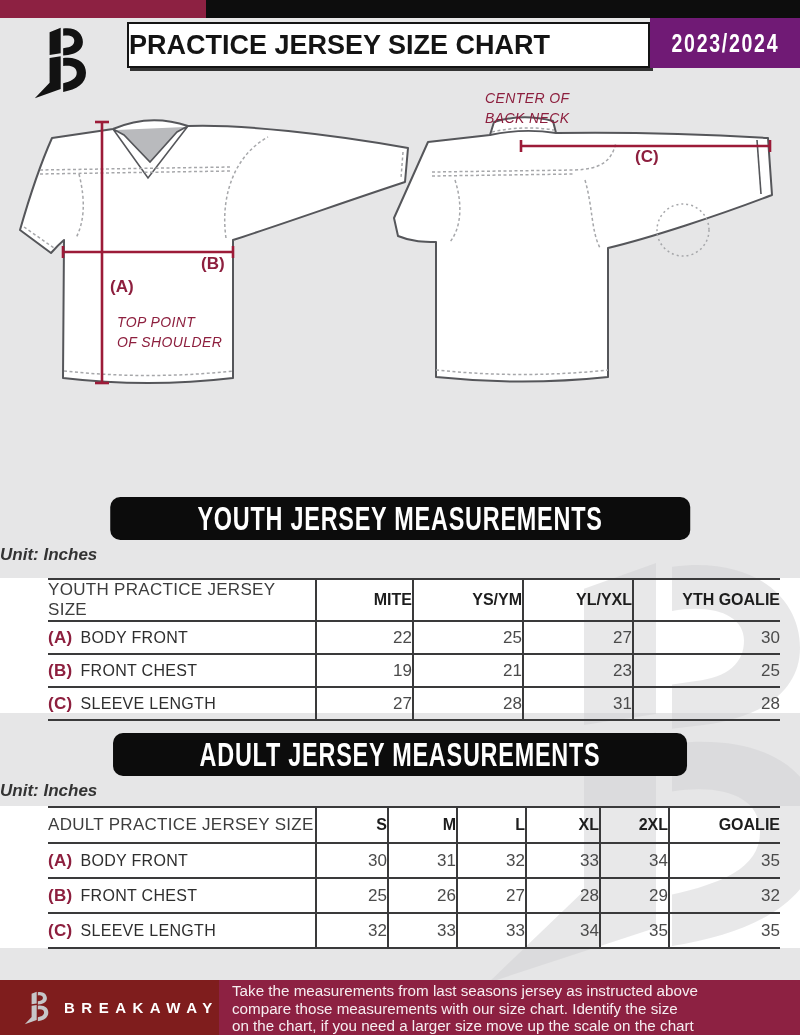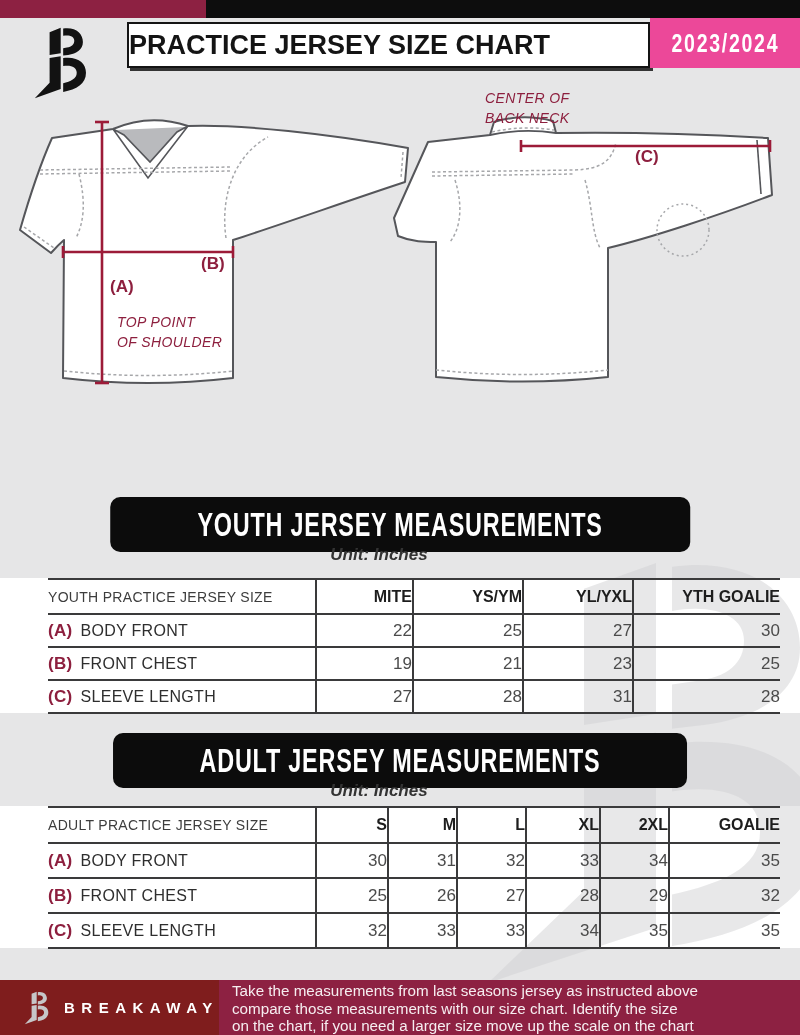--- a/index.html
+++ b/index.html
@@ -8,58 +8,58 @@
 
   
   .topstrip-maroon{position:absolute;left:0;top:0;width:206px;height:18px;background:#8d2142;}
   .topstrip-black{position:absolute;left:206px;top:0;width:594px;height:18px;background:#0d0d0d;}
 
   
   .title-box{position:absolute;left:127px;top:22px;width:523px;height:46px;background:#fff;
              border:2px solid #141414;box-shadow:3px 3px 0 rgba(20,20,20,.85);
              display:flex;align-items:center;justify-content:flex-start;box-sizing:border-box;}
   .title-text{font-size:27px;font-weight:bold;color:#141414;letter-spacing:0px;white-space:nowrap;}
-  .year-box{position:absolute;left:650px;top:18px;width:150px;height:50px;background:#ec4899;
+  .year-box{position:absolute;left:650px;top:18px;width:150px;height:50px;background:#701a75;
             display:flex;align-items:center;justify-content:center;}
   .year-text{color:#fff;font-weight:bold;font-size:23px;letter-spacing:2px;display:inline-block;
              transform:scale(.85,1.12);white-space:nowrap;}
   .logo-header{position:absolute;left:24px;top:26px;width:66px;height:74px;}
 
   
   .diagram-svg{position:absolute;left:0;top:90px;width:800px;height:334px;}
   .ann{position:absolute;color:#8d1f3e;z-index:3;}
   .ann-tag{font-weight:bold;font-size:17px;}
   .ann-caption{font-style:italic;font-size:14px;line-height:20px;letter-spacing:.4px;}
   .ann-caption.small{font-size:13.5px;line-height:19px;}
 
   
   .banner{position:absolute;left:0;top:424px;width:800px;height:63px;background:#8d2142;
           display:flex;flex-direction:column;align-items:center;justify-content:center;z-index:2;}
   .banner div{color:#fdf7f8;font-size:17.5px;line-height:24px;}
 
   
   .pill{position:absolute;left:50%;transform:translateX(-50%);height:43px;background:#0c0c0c;
         border-radius:10px;display:flex;align-items:center;justify-content:center;
-        padding:6px 30px;z-index:2;}
+        padding:0 30px;z-index:2;}
   .pill span{color:#fff;font-weight:bold;font-size:30px;letter-spacing:1px;display:inline-block;
              transform:scale(.78,1.08);white-space:nowrap;}
-  .unit{position:absolute;left:0;width:688px;text-align:center;font-style:italic;font-size:17px;
-        color:#333;z-index:2;font-weight:bold;padding-left:35px;}
+  .unit{position:absolute;left:0;width:688px;text-align:left;font-style:italic;font-size:17px;
+        color:#333;z-index:2;font-weight:bold;}
 
   
   .band{position:absolute;left:0;width:800px;background:#fff;z-index:0;}
   .watermark{position:absolute;left:432px;top:552px;width:400px;height:442px;z-index:1;opacity:.5;}
 
   
   table.size-table{position:absolute;left:48px;border-collapse:collapse;table-layout:fixed;
                    width:732px;z-index:2;}
   table.size-table td{border-top:2px solid #3a3a3b;border-bottom:2px solid #3a3a3b;
                       padding:0;vertical-align:middle;}
   table.size-table td.val, table.size-table td.col-head{border-left:2px solid #3a3a3b;text-align:right;padding-left:21px;}
-  td.size-head{font-size:14px;color:#3d3d3d;letter-spacing:.3px;padding-left:14px;}
+  td.size-head{font-size:17px;color:#3d3d3d;letter-spacing:.3px;padding-left:14px;}
   td.col-head{font-weight:bold;font-size:16px;color:#1d1d1d;}
   td.row-label{padding-left:24px;font-size:16px;color:#2e2e2e;letter-spacing:.3px;}
   td.row-label b{color:#8d1f3e;font-size:17px;margin-right:8px;}
   td.val{font-size:17px;color:#4b4b4b;}
 
   
   .footer-black{position:absolute;left:0;top:980px;width:219px;height:55px;background:#7f1d1d;
                 display:flex;align-items:center;z-index:4;}
   .footer-logo{width:30px;height:34px;margin-left:20px;}
   .footer-brand{color:#fff;font-weight:bold;font-size:15px;letter-spacing:6.5px;margin-left:14px;white-space:nowrap;}

